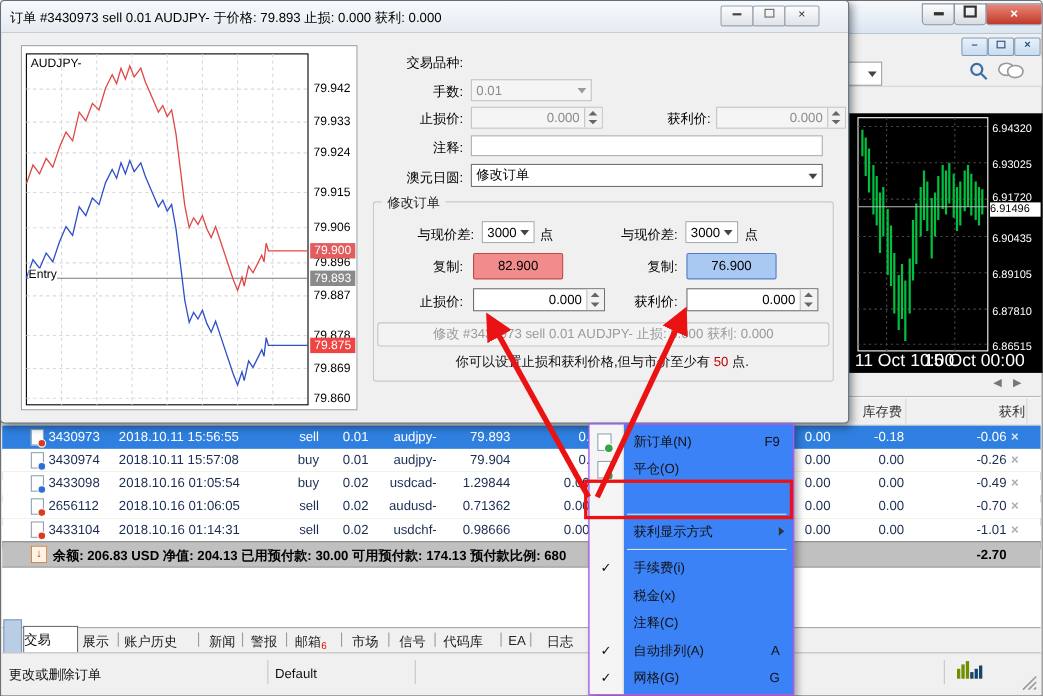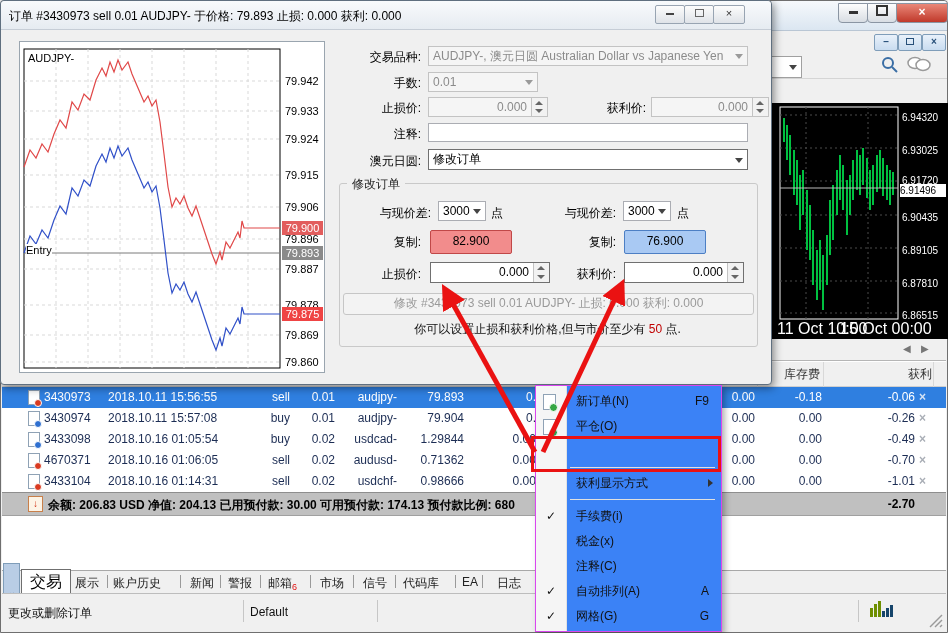--- a/index.html
+++ b/index.html
@@ -48,21 +48,21 @@
   .ricon::after{content:"";position:absolute;right:-3px;bottom:-3px;width:6px;height:6px;border-radius:50%;border:1px solid #fff}
   .ricon.red::after{background:#d93a20}
   .ricon.blue::after{background:#2e6fd0}
   #balance-row{left:2px;top:492px;width:944px;height:22px;background:#c0c0c0;border-top:1px solid #8e8e8e;border-bottom:1px solid #a0a0a0}
   
   #tabstrip{left:2px;top:570px;width:944px;height:23px;background:#f0f0f0;border-top:1px solid #a8a8a8}
   #side-tab{left:3px;top:563px;width:15px;height:44px;background:#b9cde5;border:1px solid #7f9db9;
             writing-mode:vertical-rl;font-size:9px;color:#17365d;text-align:center;line-height:13px;letter-spacing:1px}
   .tab{position:absolute;top:575px;font-size:12px;color:#222;white-space:nowrap}
   #tab-active{left:21px;top:569px;width:48px;height:24px;background:#fff;border:1px solid #6f6f6f;border-bottom:none;
-              text-align:center;line-height:23px;font-size:16px}
+              line-height:23px;font-size:12px}
   .tabsep{position:absolute;top:575px;width:1px;height:13px;background:#9a9a9a}
   .badge{color:#e01010;font-size:9px;position:relative;top:3px}
   #statusbar{left:2px;top:593px;width:944px;height:38px;background:#f0f0f0;border-top:1px solid #bdbdbd}
   .st-sep{position:absolute;top:600px;width:1px;height:22px;background:#c6c6c6}
   .st-text{position:absolute;top:605px;font-size:12px;color:#111}
   #bars-icon i{display:inline-block;width:3px;margin-right:1px;vertical-align:bottom}
   
   #dialog{left:0;top:0;width:770px;height:383px;background:#f0f0f0;border:1px solid #5f6f7f;border-radius:4px;
           box-shadow:2px 3px 8px rgba(0,0,0,.45);z-index:50}
   #dlg-titlebar{left:0;top:0;width:770px;height:28px;background:linear-gradient(#f8fafc,#e6ebf1);border-bottom:1px solid #c6cdd6;border-radius:4px 4px 0 0}
@@ -253,21 +253,21 @@
   <span class="c sym">usdcad-</span>
   <span class="c price">1.29844</span>
   <span class="c sl">0.00000</span>
   <span class="c comm">0.00</span>
   <span class="c swap">0.00</span>
   <span class="c profit">-0.49</span>
   <span class="c closex">×</span>
 </div>
 <div class="trow" style="top:450px">
   <span class="ricon red"></span>
-  <span class="c id">4670371</span>
+  <span class="c id">2656112</span>
   <span class="c time">2018.10.16 01:06:05</span>
   <span class="c type">sell</span>
   <span class="c lots">0.02</span>
   <span class="c sym">audusd-</span>
   <span class="c price">0.71362</span>
   <span class="c sl">0.00000</span>
   <span class="c comm">0.00</span>
   <span class="c swap">0.00</span>
   <span class="c profit">-0.70</span>
   <span class="c closex">×</span>
@@ -375,21 +375,20 @@
     <span class="pxlbl" style="top:221px">79.887</span>
     <span class="pxlbl" style="top:257px">79.878</span>
     <span class="pxlbl" style="top:287px">79.869</span>
     <span class="pxlbl" style="top:314px">79.860</span>
     <span class="ptag" style="top:179px;background:#e25d5d">79.900</span>
     <span class="ptag" style="top:204px;background:#8a8a8a">79.893</span>
     <span class="ptag" style="top:265px;background:#ef4444">79.875</span>
   </div>
 
   <span class="flabel" style="left:320px;top:48px;width:100px">交易品种:</span>
-  <div class="field dis" style="left:427px;top:45px;width:310px;height:18px"><span>AUDJPY-, 澳元日圆 Australian Dollar vs Japanese Yen</span><span class="tri-down combo-arrow gray"></span></div>
   <span class="flabel" style="left:320px;top:74px;width:100px">手数:</span>
   <div class="field dis" style="left:427px;top:71px;width:100px;height:18px"><span>0.01</span><span class="tri-down combo-arrow gray"></span></div>
   <span class="flabel" style="left:320px;top:99px;width:100px">止损价:</span>
   <div class="field dis" style="left:427px;top:96px;width:94px;height:18px;text-align:right;padding-right:20px"><span>0.000</span><span class="spin">
         <b class="up"></b>
         <b class="dn"></b>
       </span></div>
   <span class="flabel" style="left:545px;top:99px;width:100px">获利价:</span>
   <div class="field dis" style="left:650px;top:96px;width:92px;height:18px;text-align:right;padding-right:20px"><span>0.000</span><span class="spin">
         <b class="up"></b>

